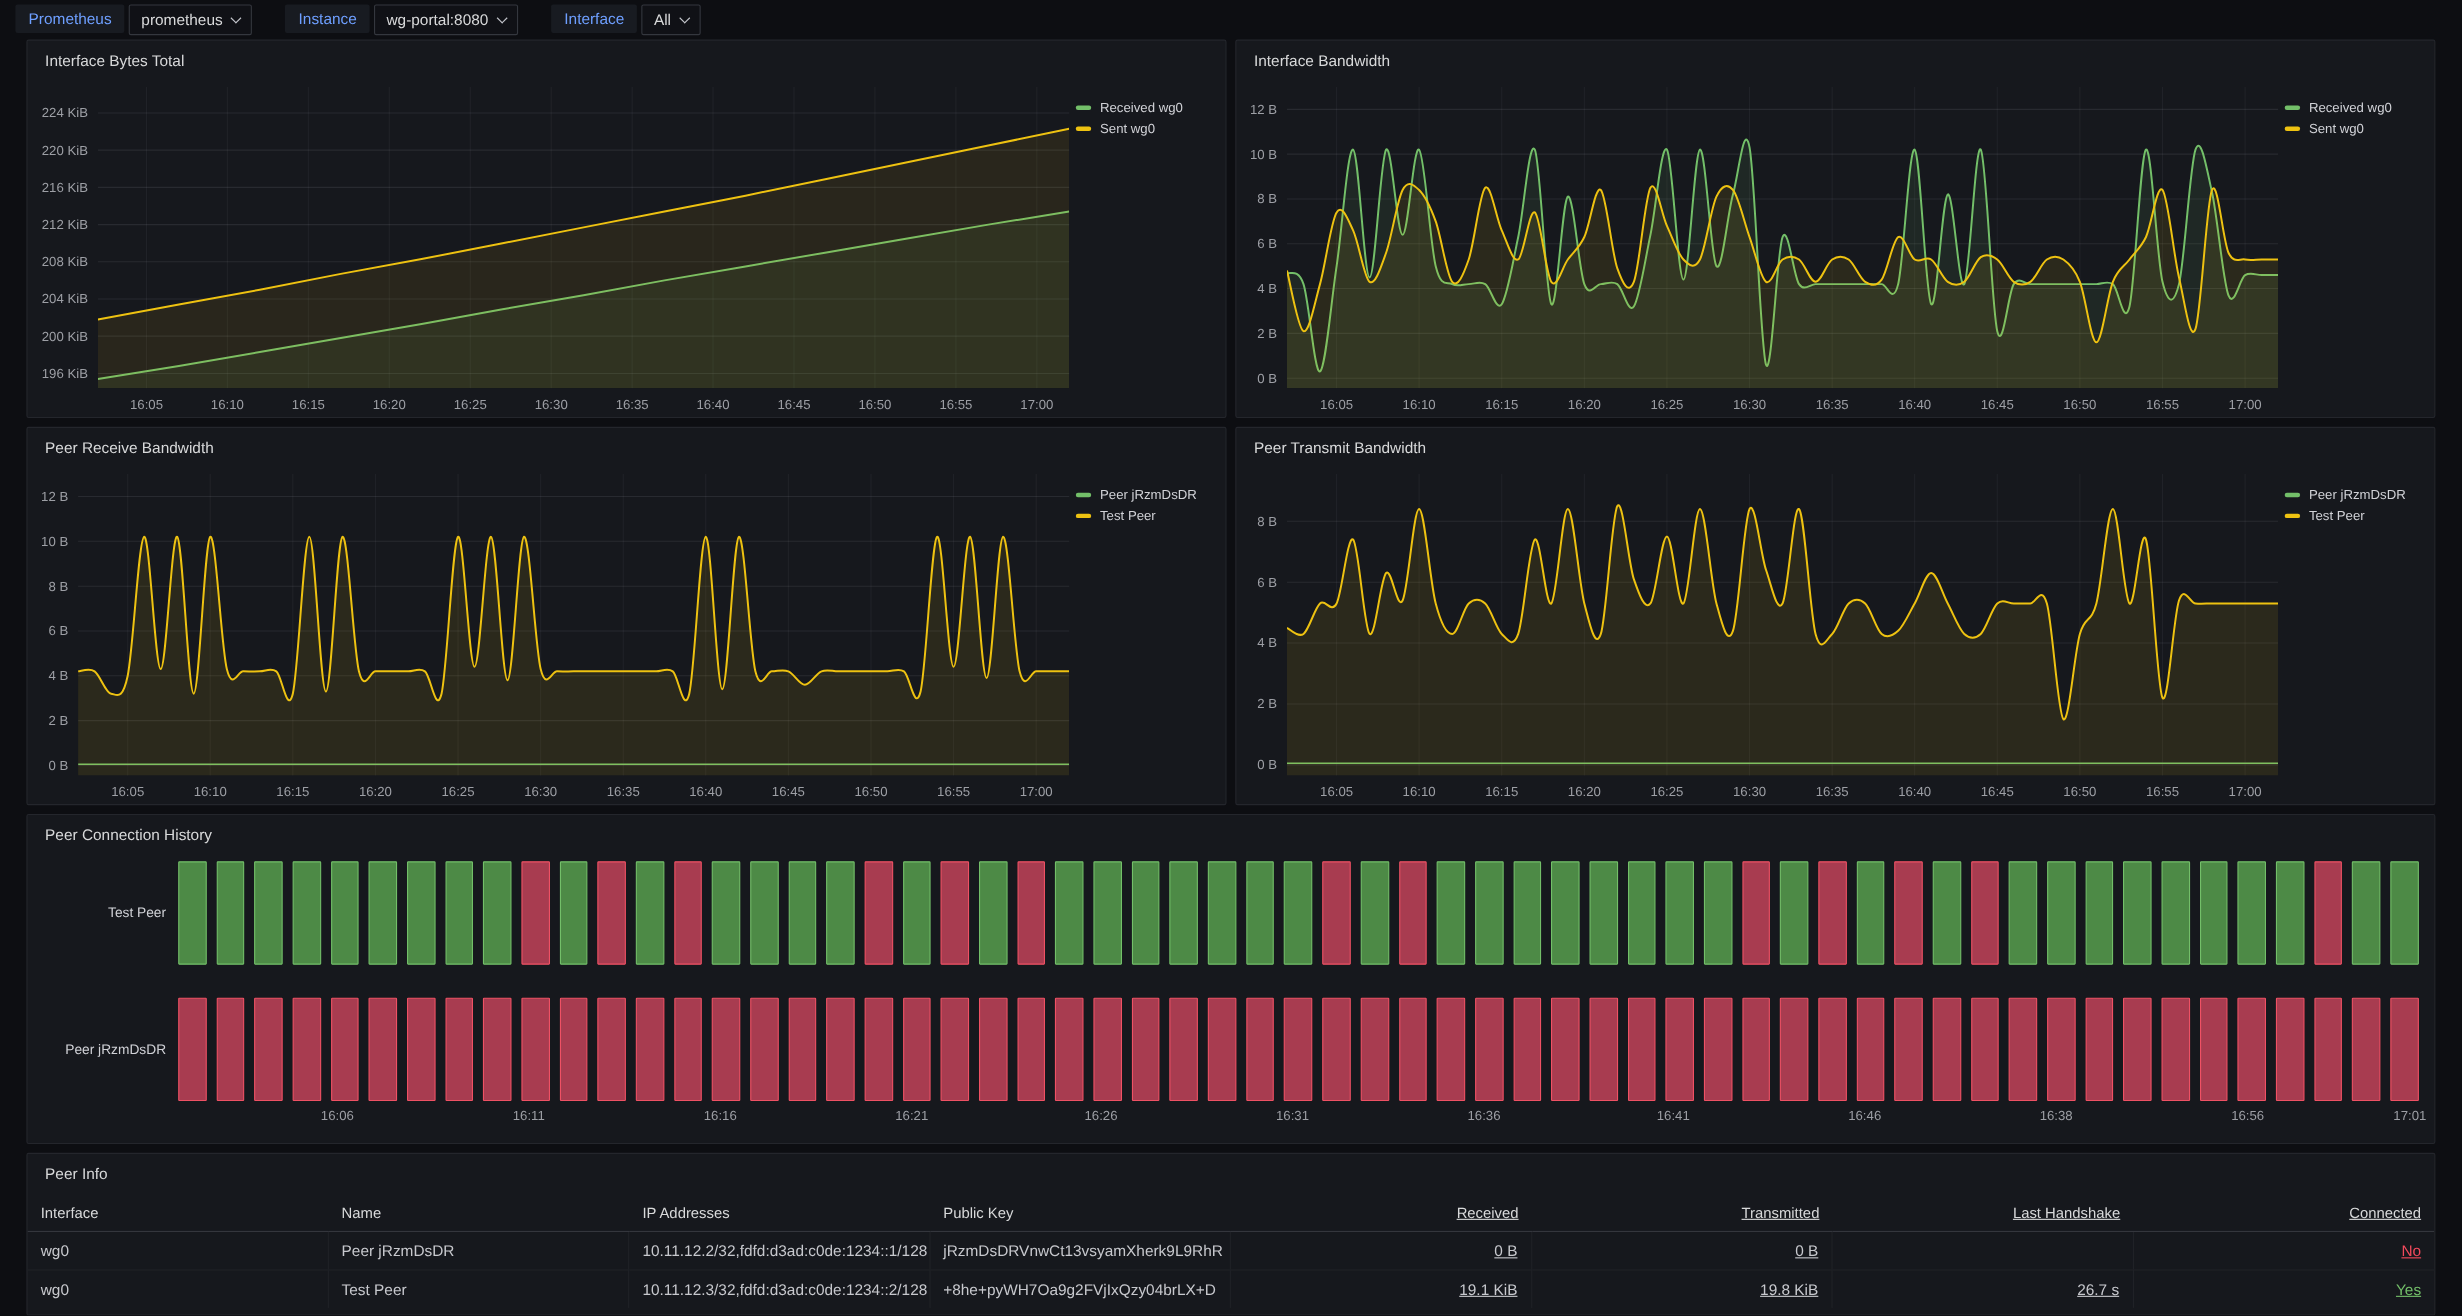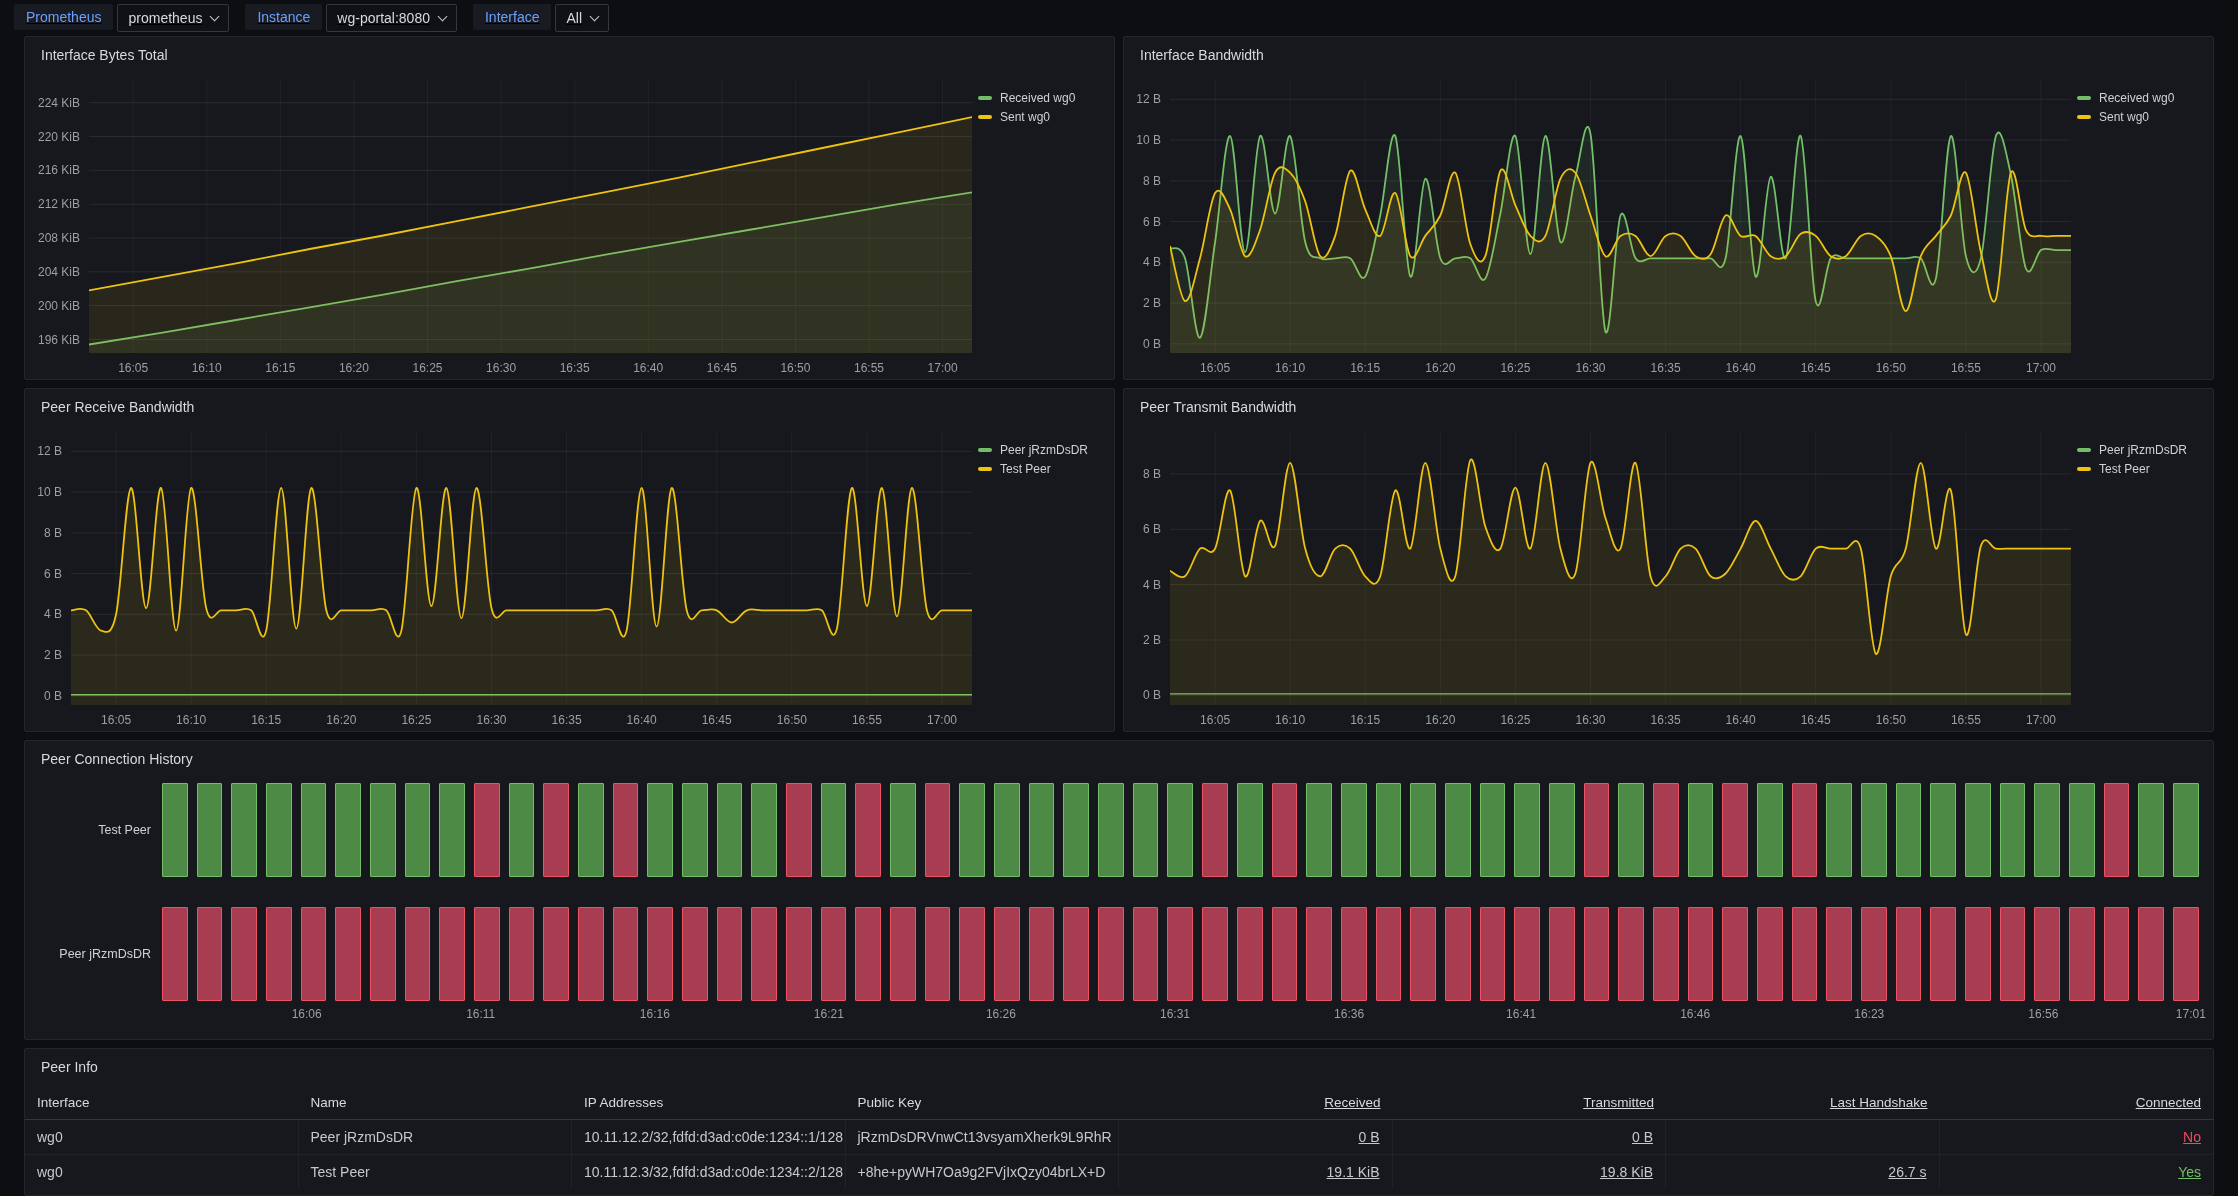--- a/index.html
+++ b/index.html
@@ -1,19 +1,19 @@
 <!DOCTYPE html>
 <html><head>
 <meta charset="utf-8">
 <style>
   html,body{margin:0;padding:0;width:2238px;height:1196px;overflow:hidden;
     background:#0d0e12;font-family:"Liberation Sans",sans-serif;-webkit-font-smoothing:antialiased;}
   
   .toolbar{height:36px;display:flex;align-items:center;padding:0 14px;}
-  .var-group{display:flex;gap:4px;margin-right:16px;text-decoration:underline;}
+  .var-group{display:flex;gap:4px;margin-right:30px;}
   .var-label{background:#181b21;color:#6e9fff;font-size:14px;padding:4px 12px;border-radius:2px;
     display:flex;align-items:center;height:18px;}
   .var-value{background:#101116;border:1px solid #34373e;border-radius:2px;color:#d8d9da;font-size:14px;
     padding:4px 10px;display:flex;align-items:center;height:18px;cursor:pointer;}
   .caret{width:6px;height:6px;border-right:1.6px solid #c3c5cb;border-bottom:1.6px solid #c3c5cb;
     transform:rotate(45deg);margin-left:9px;margin-top:-3px;display:inline-block;}
   
   .grid{display:grid;grid-template-columns:1fr 1fr;gap:8px;margin:0 24px;}
   .panel{background:#16181d;border:1px solid #24262c;border-radius:2px;overflow:hidden;position:relative;}
   .h344{height:342px}.h300{height:298px}.hTable{height:146px}
@@ -479,21 +479,21 @@
         <div class="h-axis">
           <span style="left: 7.6%;">16:06</span>
           <span style="left: 16.1%;">16:11</span>
           <span style="left: 24.6%;">16:16</span>
           <span style="left: 33.1%;">16:21</span>
           <span style="left: 41.5%;">16:26</span>
           <span style="left: 50%;">16:31</span>
           <span style="left: 58.5%;">16:36</span>
           <span style="left: 66.9%;">16:41</span>
           <span style="left: 75.4%;">16:46</span>
-          <span style="left: 83.9%;">16:23</span>
+          <span style="left: 83.9%;">16:38</span>
           <span style="left: 92.4%;">16:56</span>
           <span style="left: 99.6%;">17:01</span>
         </div>
       </div>
   </div>
 
   <div class="panel hTable span2">
     <div class="panel-title">Peer Info</div>
     <div class="table">
         <div class="th">Interface</div>

